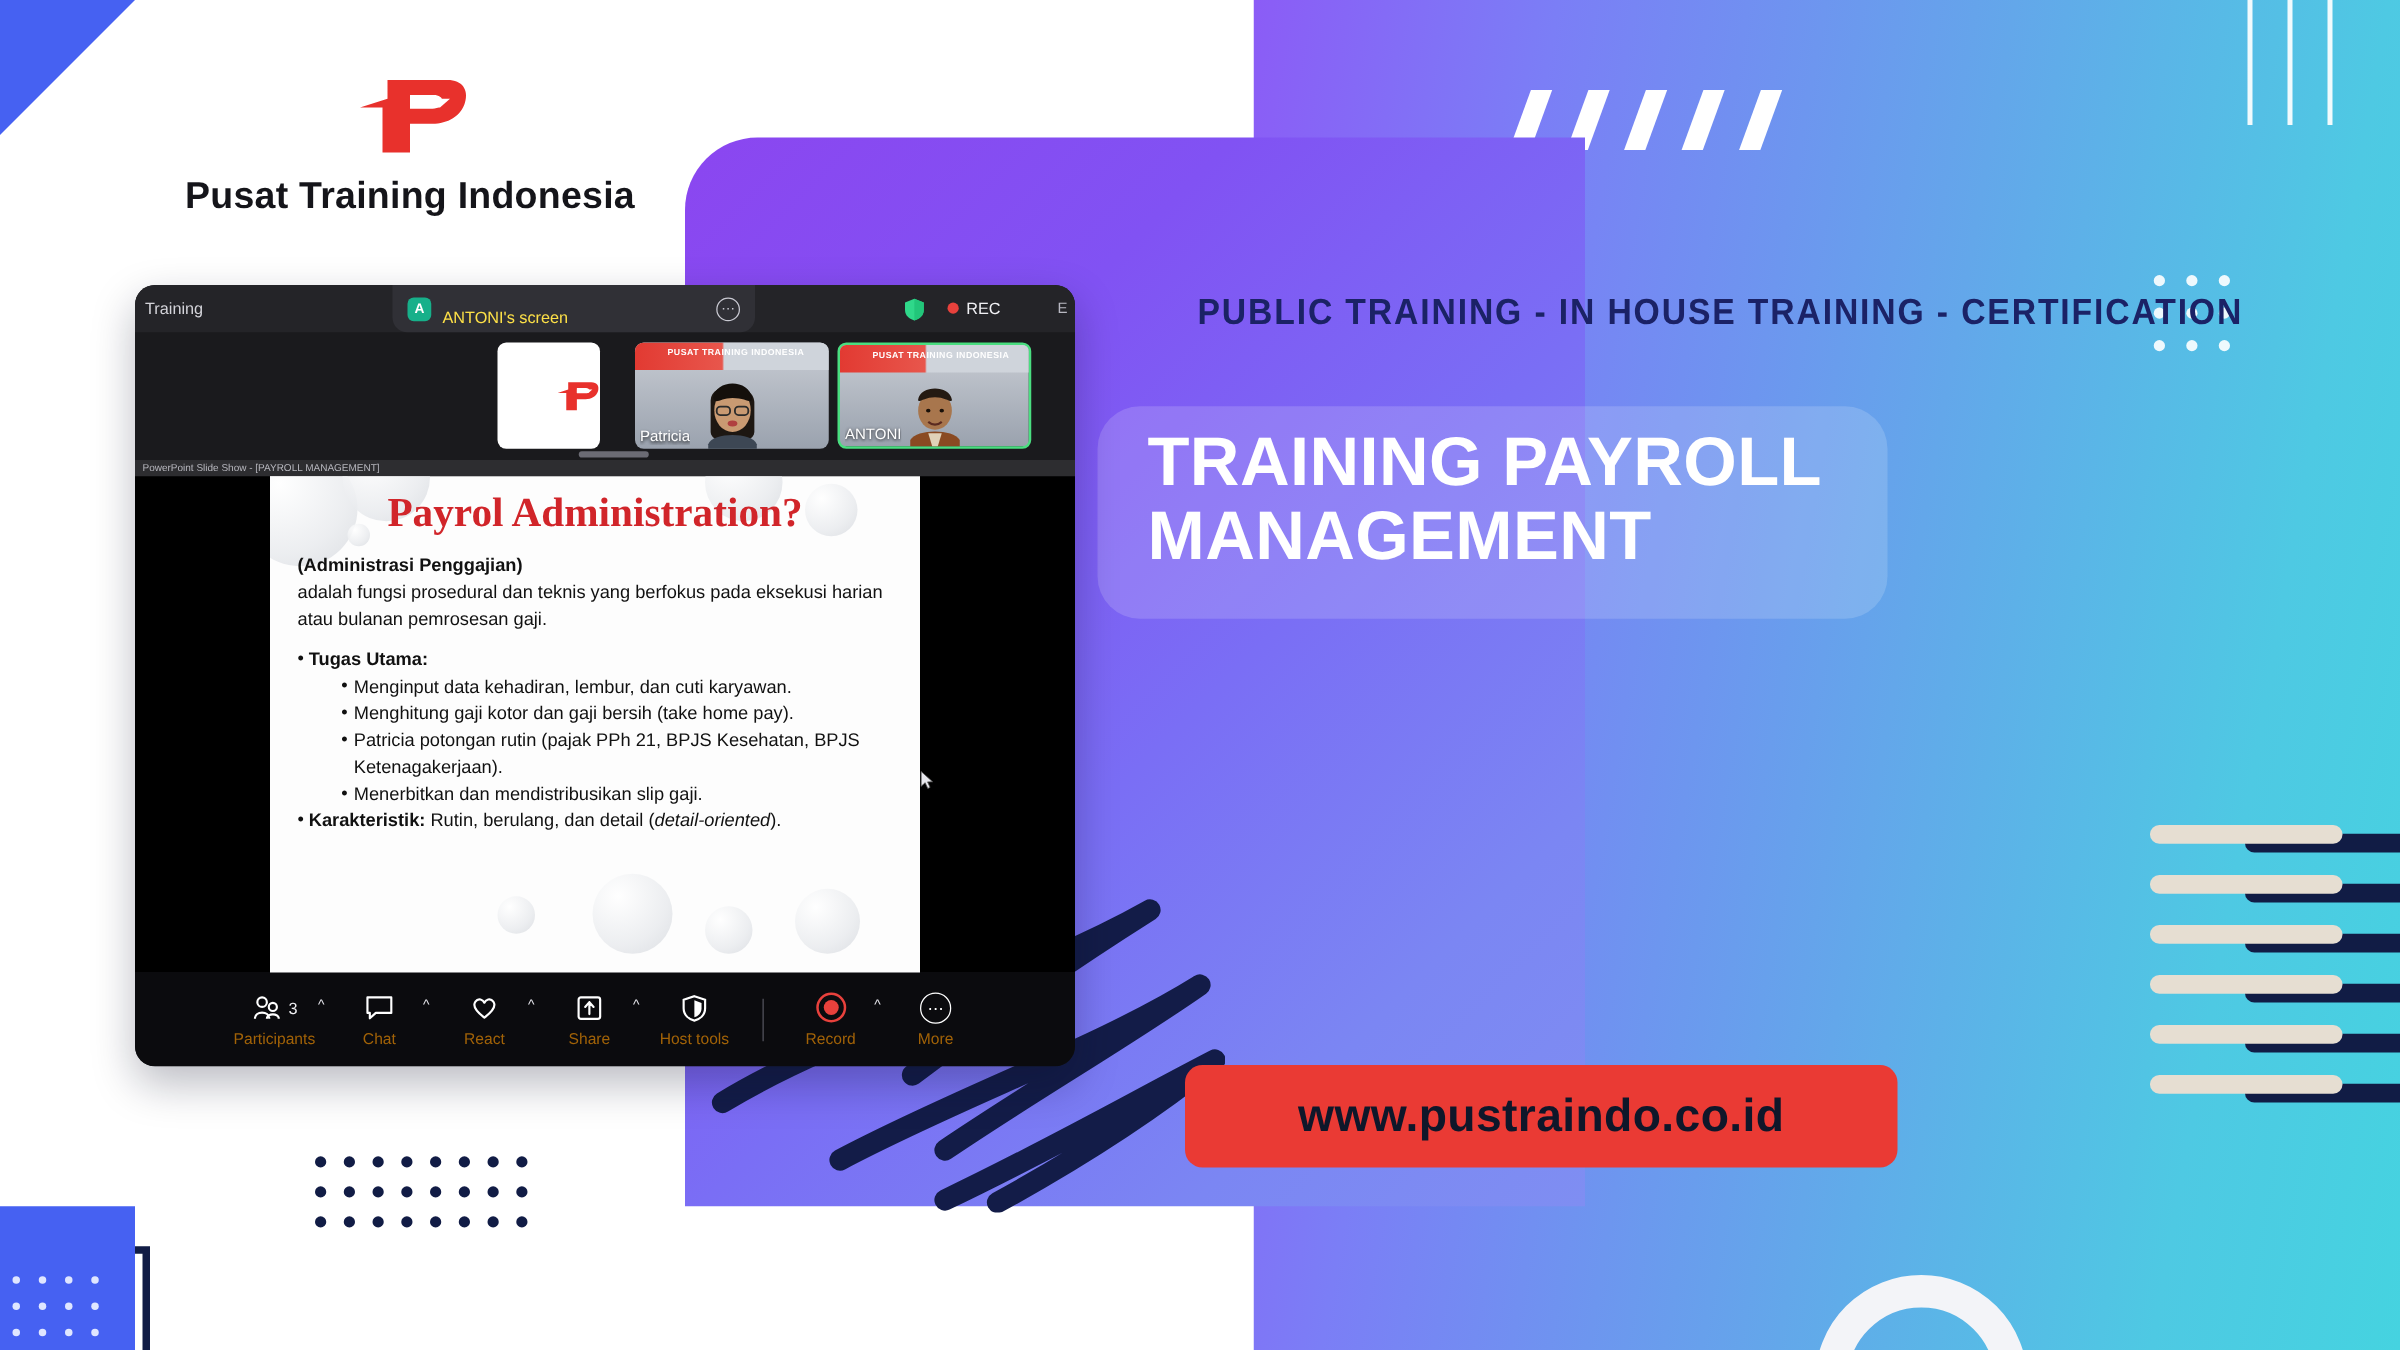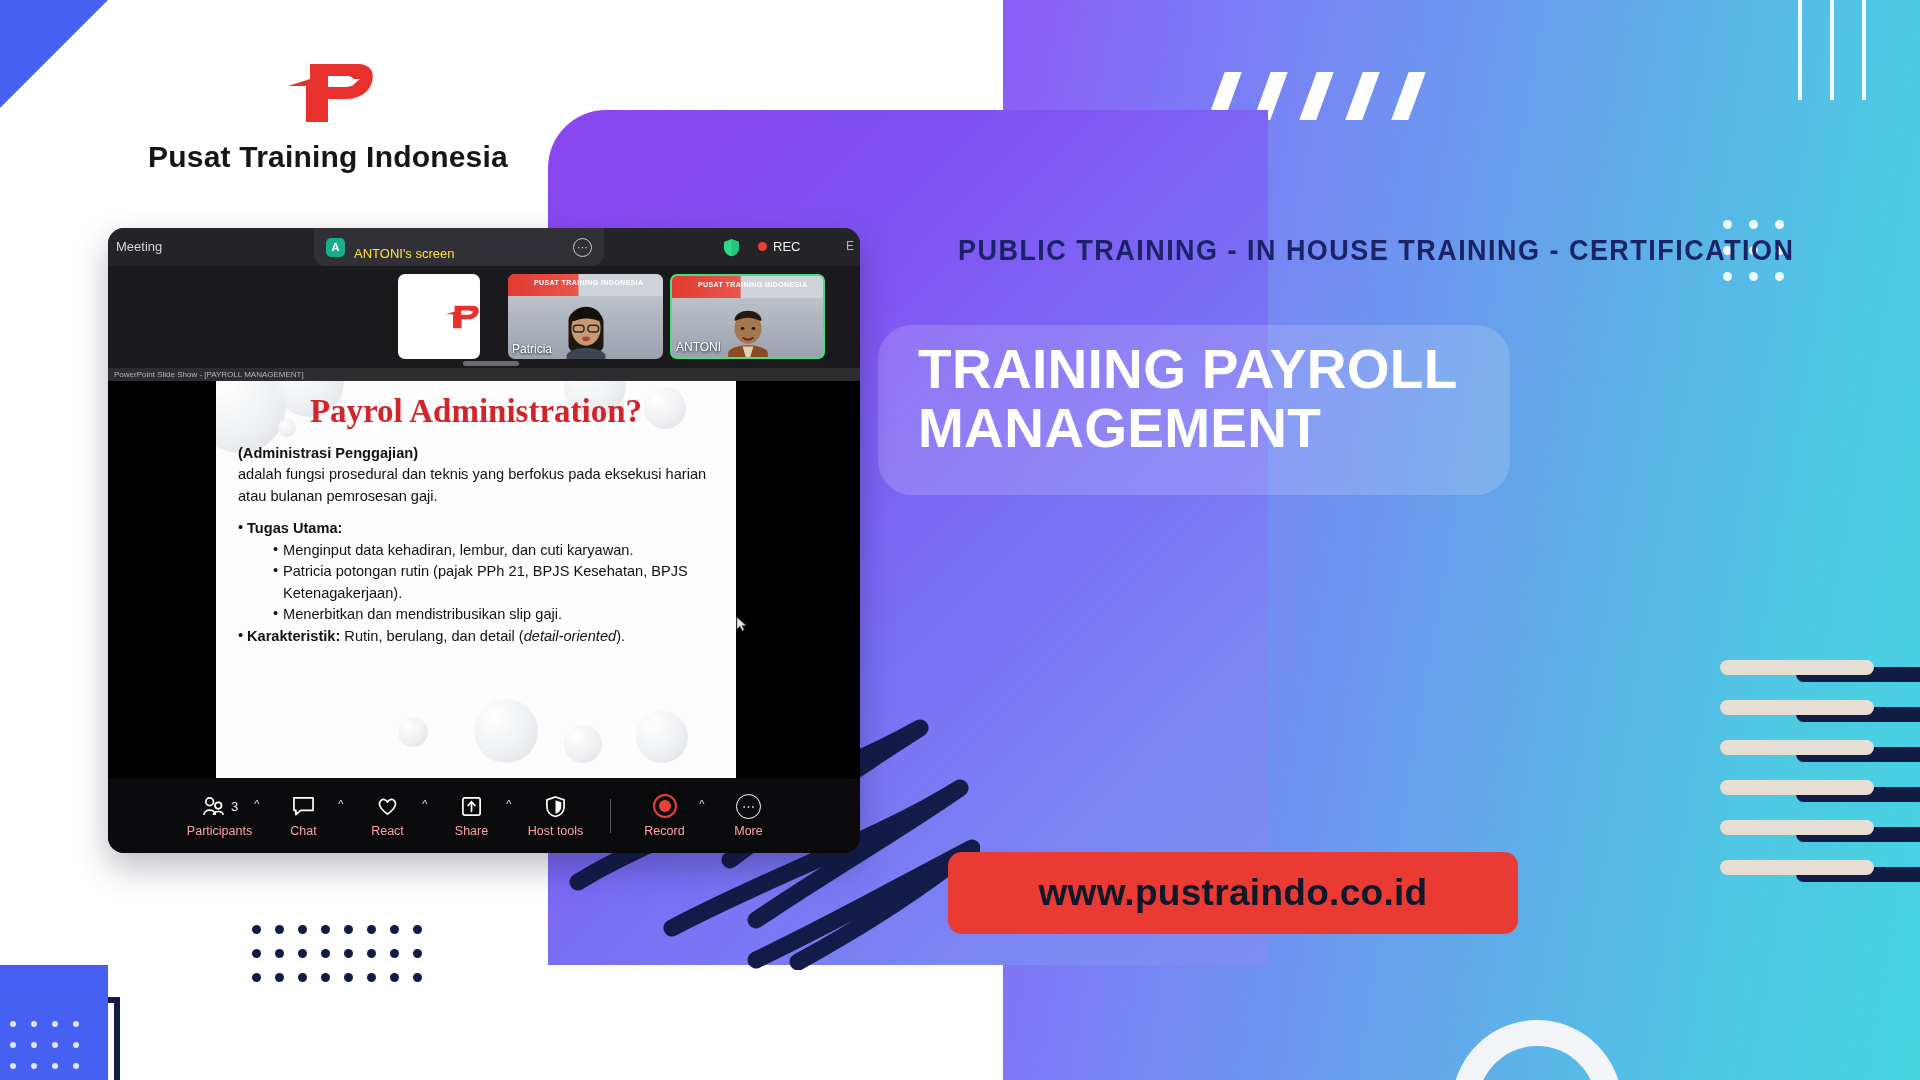--- a/index.html
+++ b/index.html
@@ -181,21 +181,21 @@
   .cursor-arrow { position: absolute; left: 628px; top: 248px; }
 
   
   .toolbar {
     position: absolute; left: 0; bottom: 0; width: 100%; height: 75px;
     background: #0b0b0e; display: flex; align-items: center; justify-content: center; gap: 0;
   }
   .tb-item { position: relative; display: flex; flex-direction: column; align-items: center;
              color: #fff; width: 84px; }
   .tb-icon { height: 26px; display: flex; align-items: center; justify-content: center; gap: 5px; }
-  .tb-label { font-size: 12.5px; margin-top: 5px; color: #fca5a5; }
+  .tb-label { font-size: 12.5px; margin-top: 5px; color: #a16207; }
   .tb-count { font-size: 13px; color: #f2f2f5; }
   .tb-caret { position: absolute; right: 2px; top: 5px; color: #e4e4ea; font-size: 11px; }
   .tb-sep { width: 1px; height: 34px; background: #54545e; margin: 0 12px; }
   .rec-ring { width: 24px; height: 24px; border-radius: 50%; border: 2px solid #e8413c;
               display: flex; align-items: center; justify-content: center; }
   .rec-core { width: 12px; height: 12px; border-radius: 50%; background: #e8413c; }
   .more-circle { width: 25px; height: 25px; border-radius: 50%; border: 1.8px solid #ffffff;
                  display: flex; align-items: center; justify-content: center; font-size: 13px; line-height: 1; }
 </style>
 </head>
@@ -334,21 +334,21 @@
     <div>MANAGEMENT</div>
   </div>
 
   <div class="url-button">
     <span class="url-text">www.pustraindo.co.id</span>
   </div>
 
   <div class="zoom-window">
 
     <div class="zoom-topbar">
-      <span class="zt-left">Meeting</span>
+      <span class="zt-left">Training</span>
 
       <div class="zt-pill">
         <span class="zt-ava">A</span>
         <span class="zt-screen">ANTONI's screen</span>
         <span class="zt-more">⋯</span>
       </div>
 
       <svg class="zt-shield" viewBox="0 0 17 19">
         <path d="M8.5 1 L16 4 V10 C16 14.5 12.5 17.3 8.5 18.3 C4.5 17.3 1 14.5 1 10 V4 Z" fill="#2fd88a"></path>
         <path d="M8.5 1 L16 4 V10 C16 14.5 12.5 17.3 8.5 18.3 Z" fill="#22c67a"></path>
@@ -425,20 +425,21 @@
 
         <div class="slide-body">
           <div class="sb-strong">(Administrasi Penggajian)</div>
           <div>adalah fungsi prosedural dan teknis yang berfokus pada eksekusi harian atau bulanan pemrosesan gaji.</div>
 
           <ul class="sb-list">
             <li>
               <span class="sb-strong">Tugas Utama:</span>
               <ul class="sb-sub">
                 <li>Menginput data kehadiran, lembur, dan cuti karyawan.</li>
+                <li>Menghitung gaji kotor dan gaji bersih (take home pay).</li>
                 <li>Patricia potongan rutin (pajak PPh 21, BPJS Kesehatan, BPJS Ketenagakerjaan).</li>
                 <li>Menerbitkan dan mendistribusikan slip gaji.</li>
               </ul>
             </li>
             <li>
               <span class="sb-strong">Karakteristik:</span><span> Rutin, berulang, dan detail (</span><i>detail-oriented</i><span>).</span>
             </li>
           </ul>
         </div>
 

